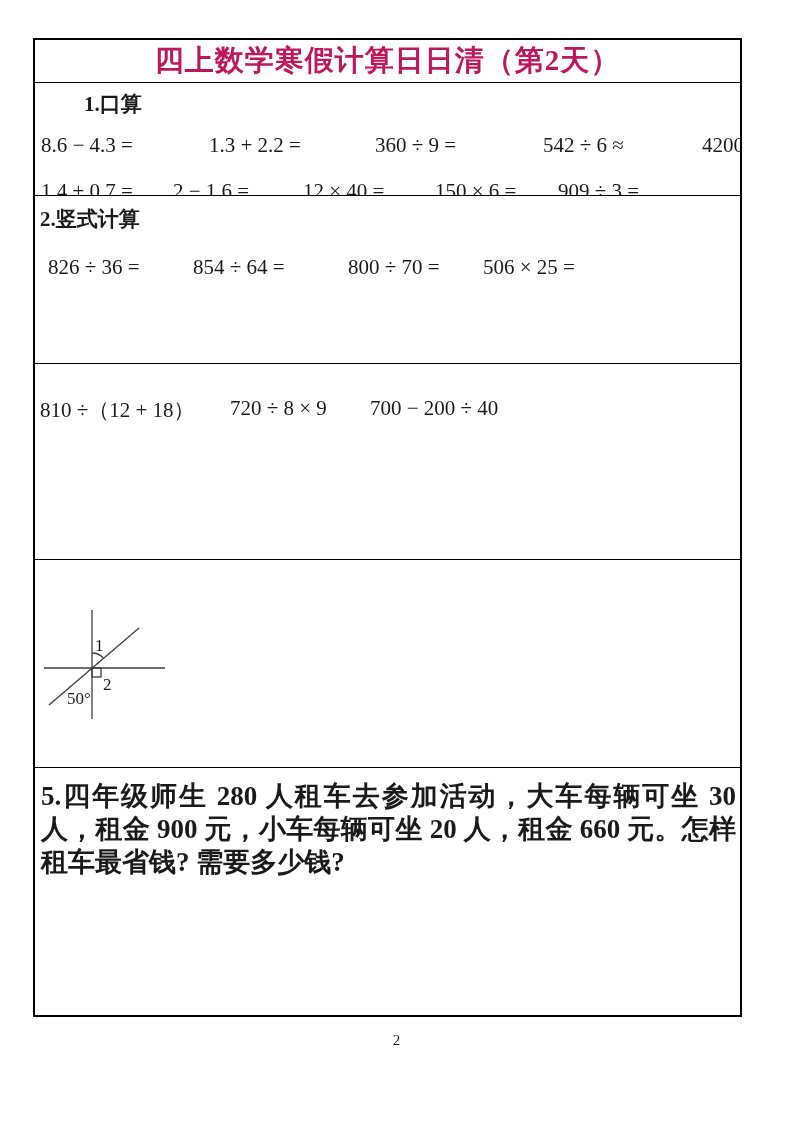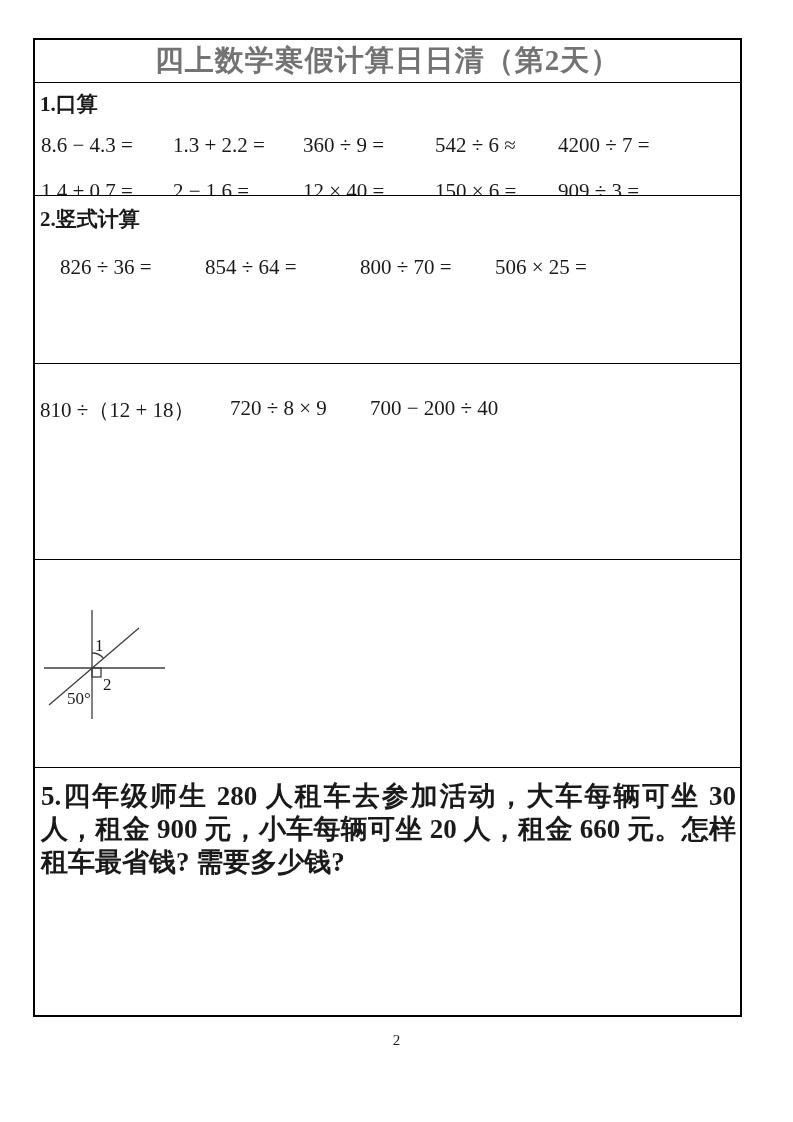--- a/index.html
+++ b/index.html
@@ -31,28 +31,28 @@
   .c5{width:68px;} .c6{width:89px;} .c7{width:68px;} .c8{flex:1;}
   .blank-line {
     display:inline-block; width:26px; height:1em;
     border-bottom:1.6px solid #000; margin:0 1px;
   }
 
   .sec-heading { font-size:21px; font-weight:bold; padding-left:5px; }
   .expr { font-size:21px; font-weight:normal; white-space:nowrap; }
 
   .row-s1 { height:113px; }
-  .row-s1 .sec-heading { padding-top:7px; }
+  .row-s1 .sec-heading { padding-top:7px;margin-left:44px; }
   .oral-grid { display:grid; grid-template-columns:132px 130px 132px 123px 1fr; padding-left:6px; }
-  .oral-grid.r1 { margin-top:15px; }
+  .oral-grid.r1 { margin-top:15px;gap:36px; }
   .oral-grid.r2 { margin-top:21px; }
 
   .row-s2 { height:168px; }
   .row-s2 .sec-heading { padding-top:9px; }
-  .vert-grid { display:grid; grid-template-columns:145px 155px 135px 1fr; padding-left:13px; margin-top:22px;margin-left:12px; }
+  .vert-grid { display:grid; grid-template-columns:145px 155px 135px 1fr; padding-left:13px; margin-top:22px; }
 
   .row-s3 { height:196px; }
   .row-s3 .sec-heading { padding-top:9px; }
   .step-grid { display:grid; grid-template-columns:190px 140px 1fr; padding-left:5px; margin-top:32px; }
 
   .row-s4 { height:208px; }
   .row-s4 .sec-heading { padding-top:13px; font-size:20px; }
   .diagram { position:absolute; left:6px; top:46px; }
   .diagram line, .diagram path, .diagram rect { stroke:#3d3d3d; stroke-width:1.3; fill:none; }
   .diagram text { fill:#1a1a1a; font-family:"Liberation Serif","DejaVu Serif",serif; }
@@ -67,21 +67,21 @@
     position:absolute; left:0; right:0; top:1032px; text-align:center;
     font-size:15px; color:#1a1a1a;
   }
 </style>
 </head>
 <body>
 
 <div class="sheet">
 
   <div class="row title-row">
-    <h1 style="color: #737373;">四上数学寒假计算日日清（第2天）</h1>
+    <h1 style="color: #be185d;">四上数学寒假计算日日清（第2天）</h1>
   </div>
 
 
   <div class="row row-s1">
     <div class="sec-heading">1.口算</div>
     <div class="oral-grid r1">
       <span class="expr">8.6 − 4.3 =</span>
       <span class="expr">1.3 + 2.2 =</span>
       <span class="expr">360 ÷ 9 =</span>
       <span class="expr">542 ÷ 6 ≈</span>

